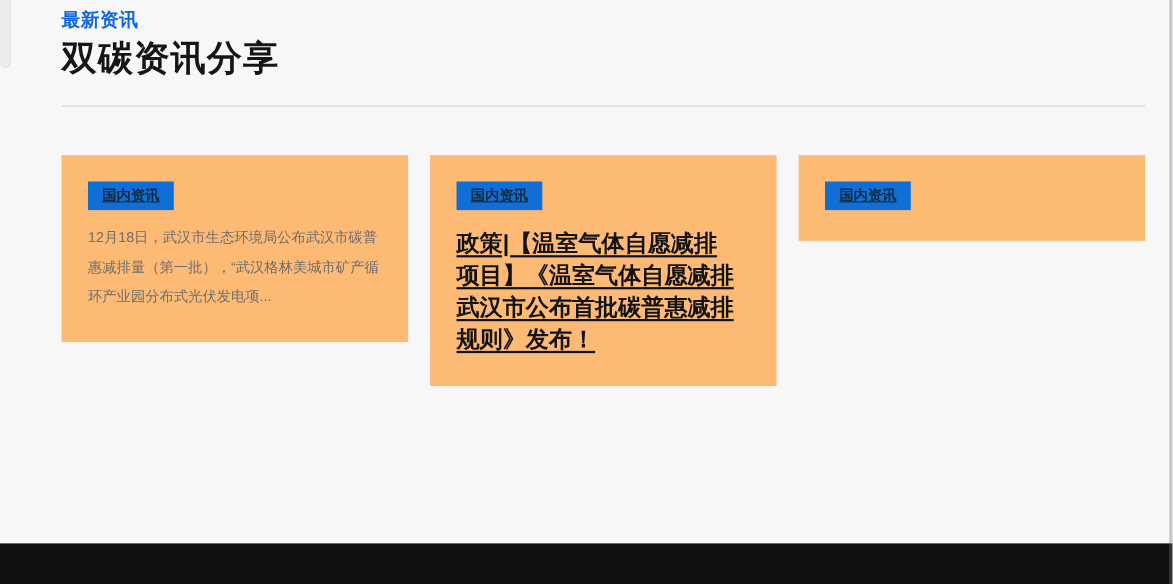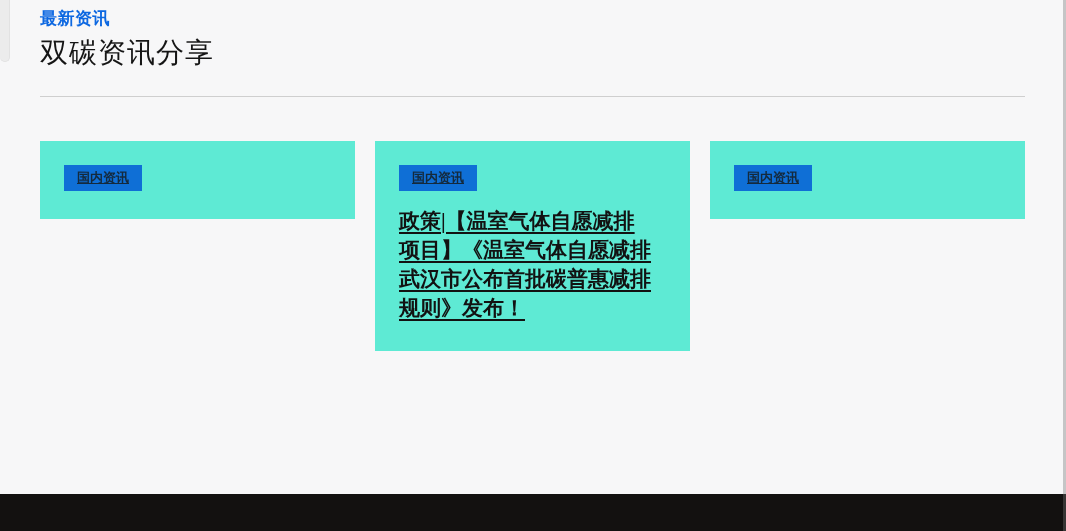--- a/index.html
+++ b/index.html
@@ -17,55 +17,54 @@
   }
   .corner-handle {
     position: absolute; left: 0; top: 0;
     width: 10px; height: 62px;
     background: #ececec;
     border-right: 1px solid #e2e2e2;
     border-bottom: 1px solid #e2e2e2;
     border-radius: 0 0 7px 7px;
   }
   .container {
-    position: absolute; left: 40px; top: 8px; width: 985px;
+    position: absolute; left: 56px; top: 8px; width: 985px;
   }
   .eyebrow {
     color: #0d68e1;
     font-size: 17px;
     font-weight: bold;
     line-height: 22px;
     letter-spacing: 0.5px;
   }
   .page-title {
     margin: 3px 0 0 0;
     color: #151515;
-    font-size: 28px;
-    font-weight: normal;
+    font-size: 32px;
+    font-weight: bold;
     line-height: 40px;
     letter-spacing: 1px;
   }
   .divider {
     margin: 23px 0 0 0;
     border: none;
     border-top: 1px solid #cfcfcf;
     height: 0;
   }
   .cards {
     margin-top: 44px;
     display: flex;
     gap: 20px;
     align-items: flex-start;
   }
   .card {
     width: 315px;
-    background: #5eead4;
+    background: #fdba74;
     padding: 24px 24px 28px 24px;
     cursor: pointer;
-    font-family: Liberation Serif, serif;
   }
   .badge {
     display: inline-block;
     background: #0f6fd6;
     color: #142a3d;
     font-size: 13px;
     font-weight: bold;
     line-height: 17px;
     padding: 4px 13px 5px 13px;
     text-decoration: underline;
@@ -113,20 +112,23 @@
 
   <div class="container">
     <div class="eyebrow">最新资讯</div>
     <h1 class="page-title">双碳资讯分享</h1>
     <hr class="divider">
 
     <div class="cards">
 
       <article class="card">
         <a class="badge">国内资讯</a>
+        <p class="excerpt">12月18日，武汉市生态环境局公布武汉市碳普
+惠减排量（第一批），“武汉格林美城市矿产循
+环产业园分布式光伏发电项...</p>
       </article>
 
       <article class="card">
         <a class="badge">国内资讯</a>
         <h3 class="card-title"><a>政策|【温室气体自愿减排
 项目】《温室气体自愿减排
 武汉市公布首批碳普惠减排
 规则》发布！</a></h3>
       </article>
 

